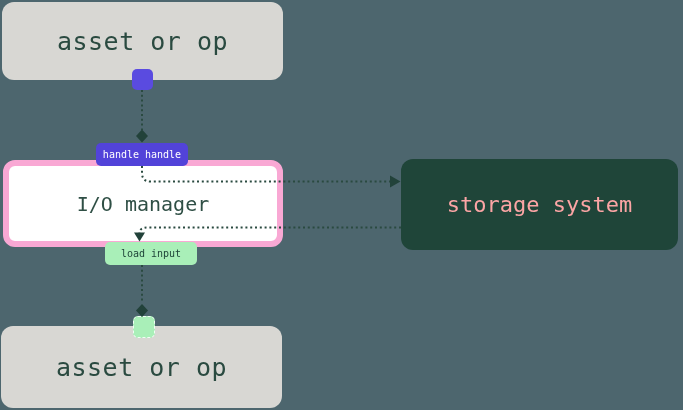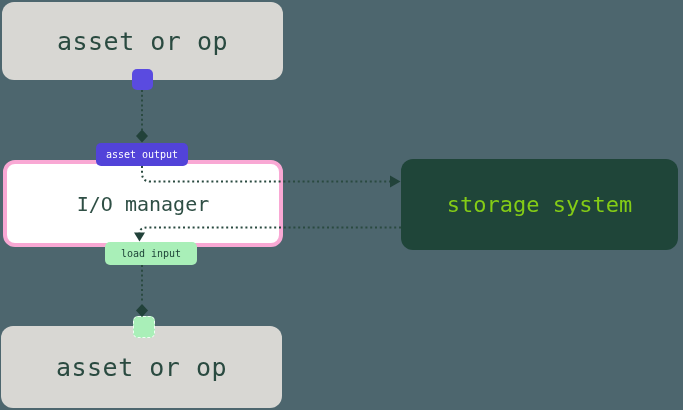--- a/index.html
+++ b/index.html
@@ -24,30 +24,30 @@
     border-radius: 12px;
     color: #2a4a40;
     font-size: 25px;
     letter-spacing: 0.5px;
   }
   .asset-top  { left: 2px;  top: 2px;   width: 281px; height: 78px; }
   .asset-bottom { left: 1px; top: 326px; width: 281px; height: 82px; }
   .io-box {
     left: 3px; top: 160px; width: 280px; height: 87px;
     background: #ffffff;
-    border: 4px solid #f9a8d4;
+    border: 6px solid #f9a8d4;
     border-radius: 12px;
     color: #2f4f45;
     font-size: 20px;
   }
   .storage-box {
     left: 401px; top: 159px; width: 277px; height: 91px;
     background: #1f4539;
     border-radius: 12px;
-    color: #84cc16;
+    color: #fca5a5;
     font-size: 22px;
   }
   .edge-label {
     position: absolute;
     display: flex; align-items: center; justify-content: center;
     box-sizing: border-box;
     width: 92px; height: 23px;
     border-radius: 5px;
     font-size: 10px;
     z-index: 5;
@@ -90,21 +90,21 @@
 
   <div class="node io-box">
     <span>I/O manager</span>
   </div>
 
   <div class="node storage-box">
     <span>storage system</span>
   </div>
 
   <div class="edge-label handle-output">
-    <span>asset output</span>
+    <span>handle handle</span>
   </div>
   <div class="edge-label load-input">
     <span>load input</span>
   </div>
 
   <div class="port port-input"></div>
 
   <div class="node asset-box asset-bottom">
     <span>asset or op</span>
   </div>

